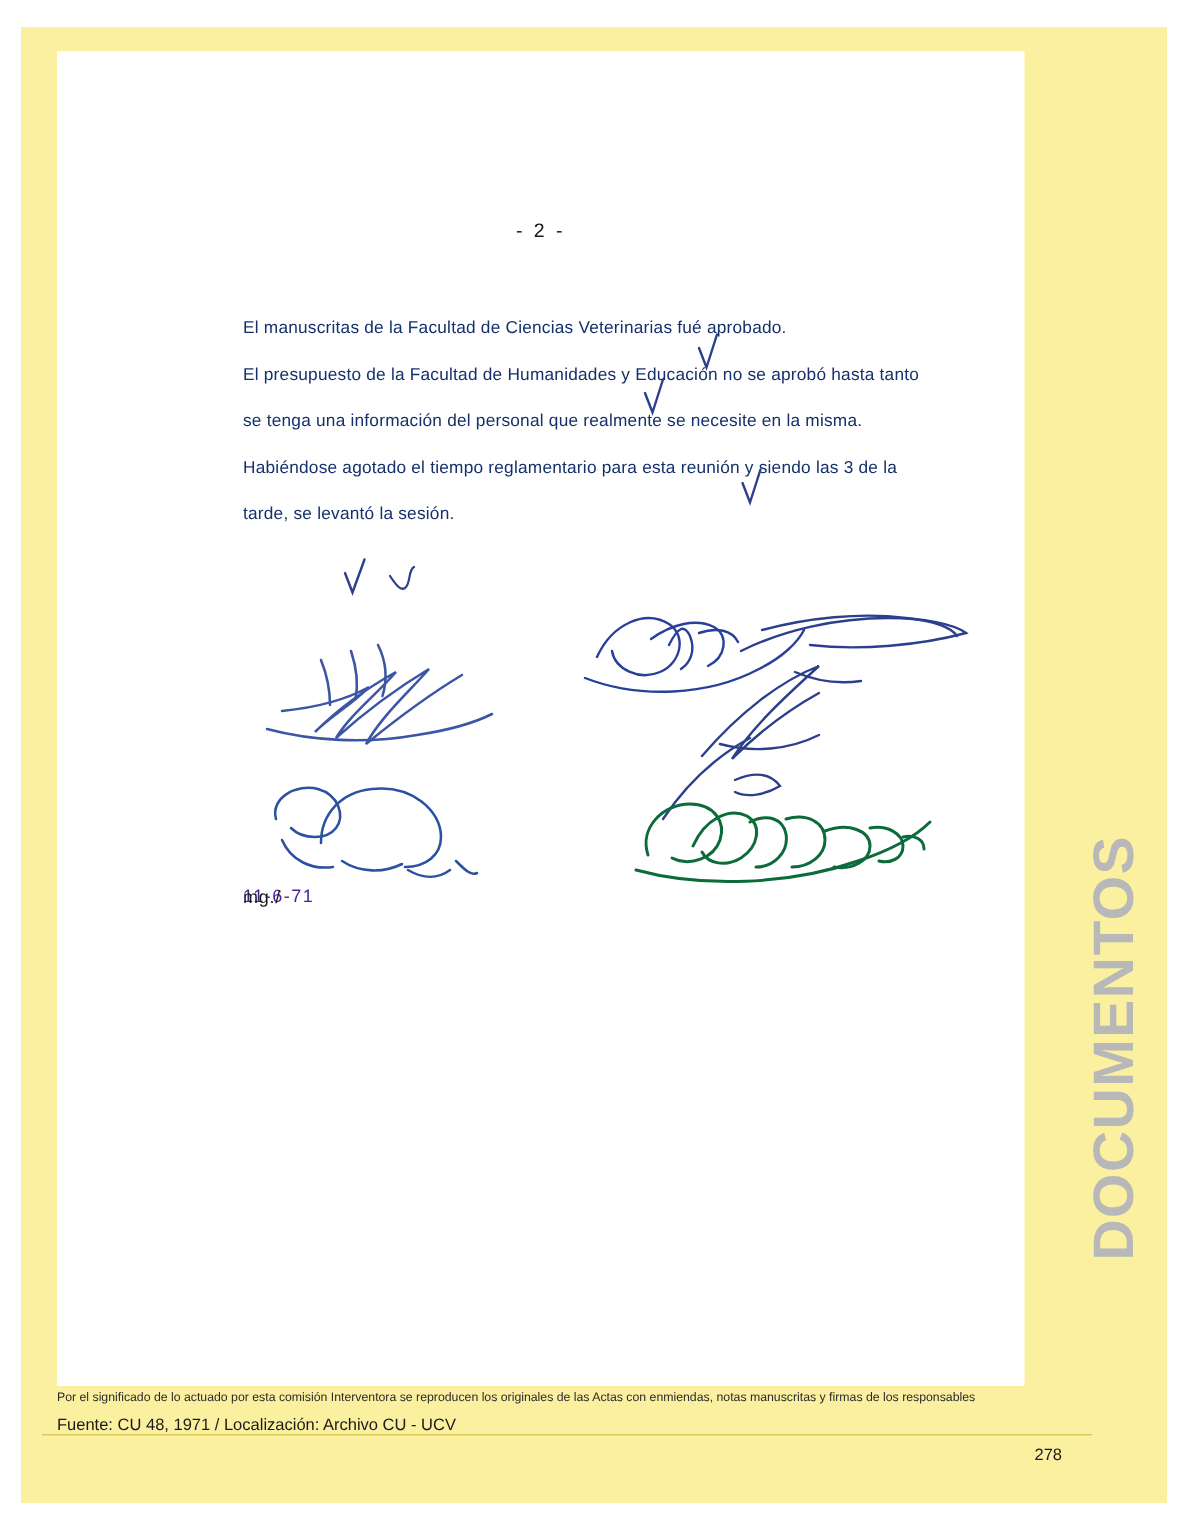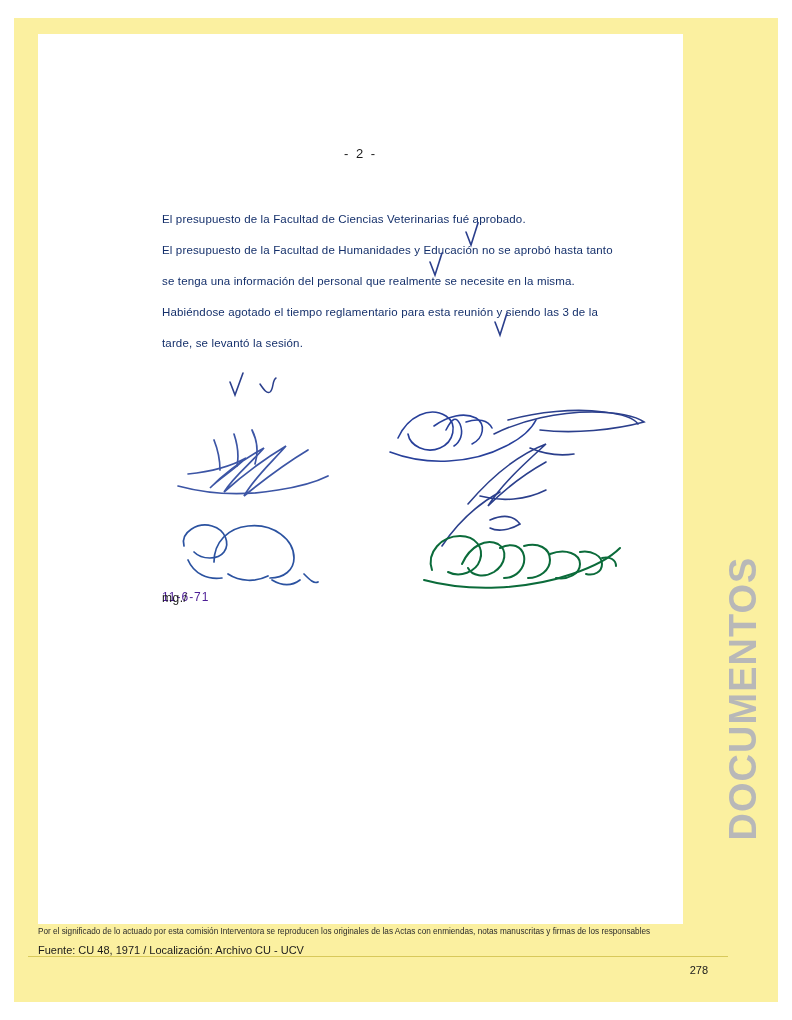--- a/index.html
+++ b/index.html
@@ -152,21 +152,21 @@
 
   <div class="side-label">
     <span>DOCUMENTOS</span>
   </div>
 
   <div class="sheet">
 
     <div class="page-number-top">-  2  -</div>
 
     <div class="typed-body">
-      <div class="typed-line">El presupuesto de la Facultad de Ciencias Veterinarias fué aprobado.</div>
+      <div class="typed-line">El manuscritas de la Facultad de Ciencias Veterinarias fué aprobado.</div>
       <div class="typed-line">El presupuesto de la Facultad de Humanidades y Educación  no se aprobó hasta tanto</div>
       <div class="typed-line">se tenga una información del personal que realmente se necesite en la misma.</div>
       <div class="typed-line">Habiéndose agotado el tiempo reglamentario para esta reunión y siendo las 3 de la</div>
       <div class="typed-line">tarde, se levantó la sesión.</div>
     </div>
 
     <div class="date-line">11-6-71</div>
     <div class="initials-line">mg./</div>
 
     <svg class="sig-layer" viewBox="0 0 645 890">

